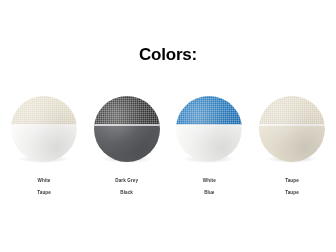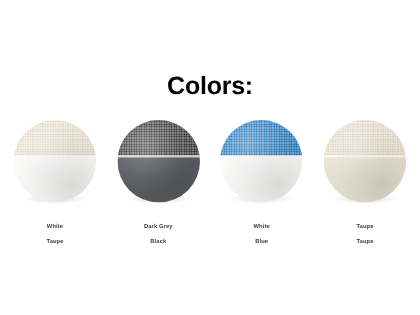--- a/index.html
+++ b/index.html
@@ -19,24 +19,24 @@
     position: absolute;
     left: 0; top: 0;
     width: 336px;
     height: 252px;
     background: #ffffff;
   }
 
   .page-title {
     position: absolute;
     left: 0;
-    top: 59px;
+    top: 45px;
     width: 336px;
     text-align: center;
-    font-size: 20px;
+    font-size: 17px;
     font-weight: bold;
     color: #000000;
     letter-spacing: -0.2px;
     line-height: 20px;
   }
 
   .swatch-row {
     position: absolute;
     left: 8px;
     top: 96px;

